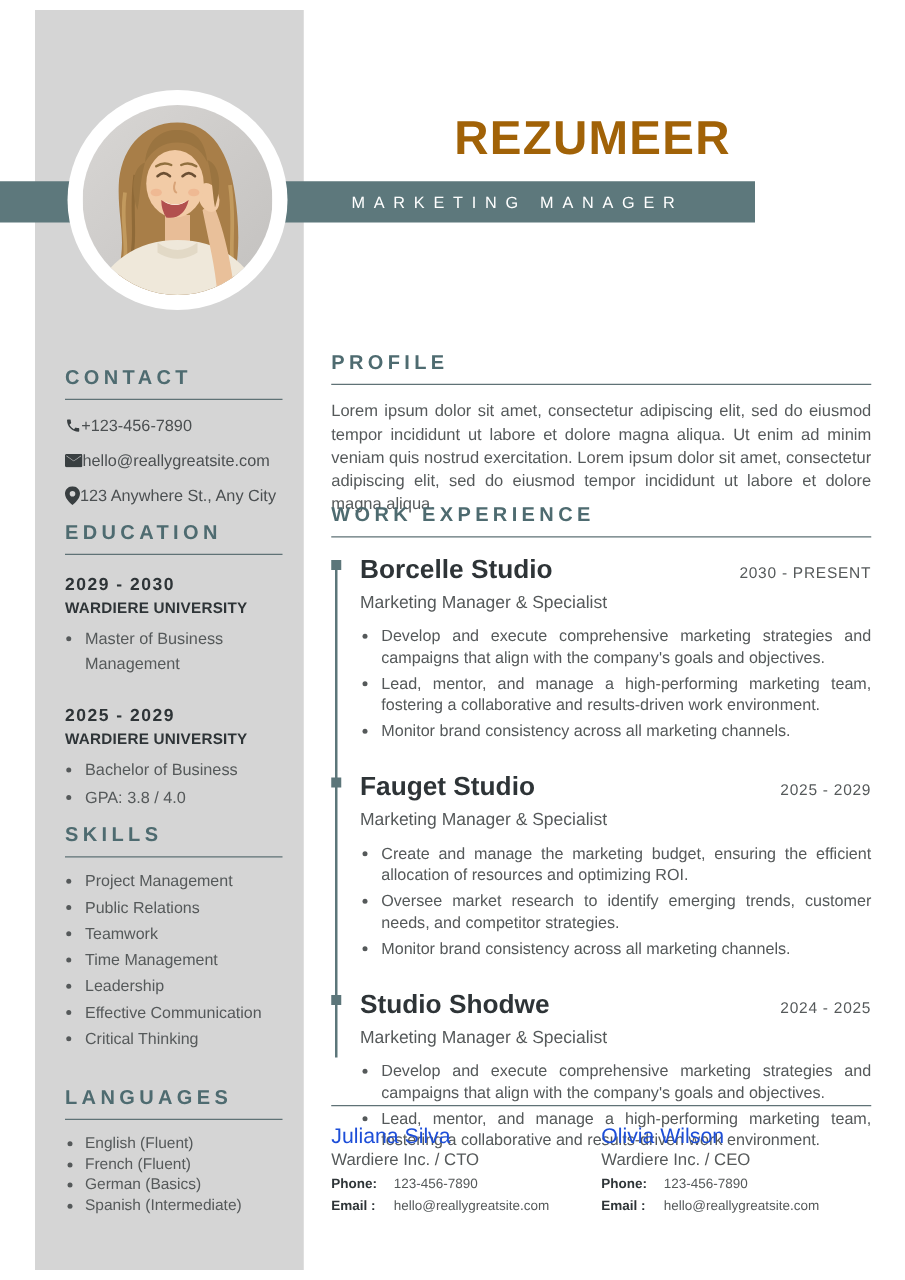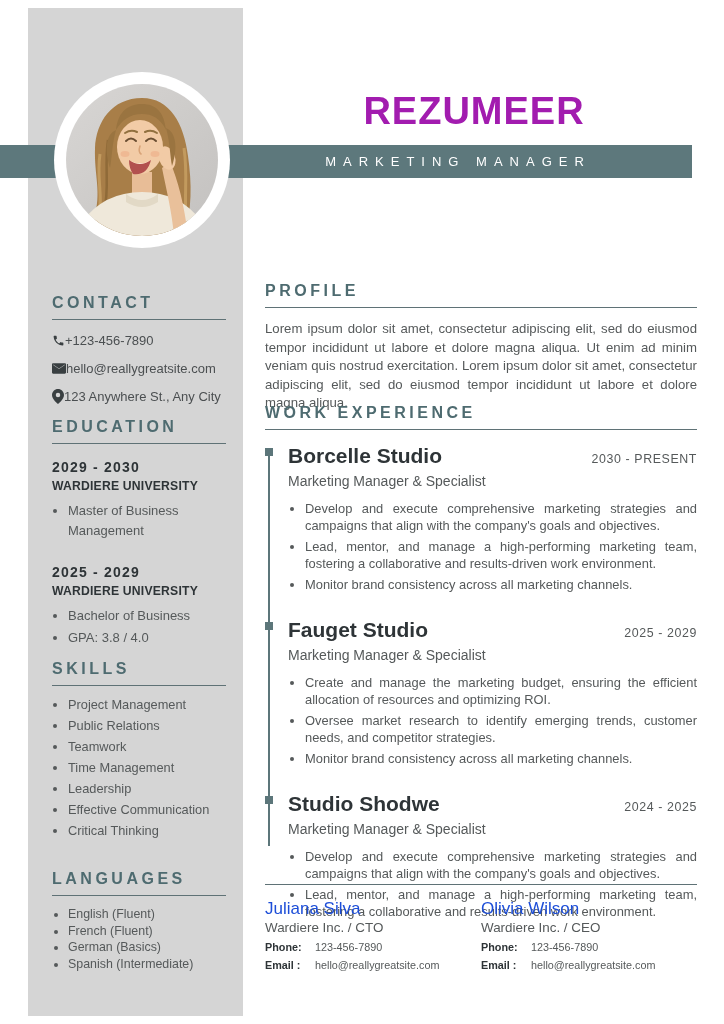--- a/index.html
+++ b/index.html
@@ -1,25 +1,25 @@
 <!DOCTYPE html>
 <html><head>
 <meta charset="utf-8">
 <style>
   html,body{margin:0;padding:0;background:#ffffff;}
   .page{position:relative;width:724px;height:1024px;background:#ffffff;overflow:hidden;
         font-family:"Liberation Sans","DejaVu Sans",sans-serif;color:#55595a;}
 
   
   .sidebar-rect{position:absolute;left:28px;top:8px;width:215px;height:1008px;background:#d5d5d5;}
-  .banner{position:absolute;left:0;top:145px;width:692px;height:33px;background:#5d787c;}
+  .banner{position:absolute;left:0;top:145px;width:604px;height:33px;background:#5d787c;}
   .banner-label{position:absolute;left:232px;right:8px;top:0;height:33px;line-height:33px;
         text-align:center;color:#ffffff;font-size:13px;font-weight:500;letter-spacing:7px;}
   .page-title{position:absolute;left:232px;right:8px;top:90px;text-align:center;
-        font-size:38px;font-weight:700;letter-spacing:1px;color:#a21caf;}
+        font-size:38px;font-weight:700;letter-spacing:1px;color:#a16207;}
 
   .photo-ring{position:absolute;left:54px;top:72px;width:176px;height:176px;border-radius:50%;
         background:#ffffff;z-index:5;}
   .photo{position:absolute;left:12px;top:12px;width:152px;height:152px;border-radius:50%;overflow:hidden;}
 
   
   .sec-head{font-size:16px;font-weight:700;letter-spacing:3.5px;color:#4e6b70;}
   .rule{border:none;border-top:1.6px solid #5f7276;margin:7px 0 0 0;}
 
   

